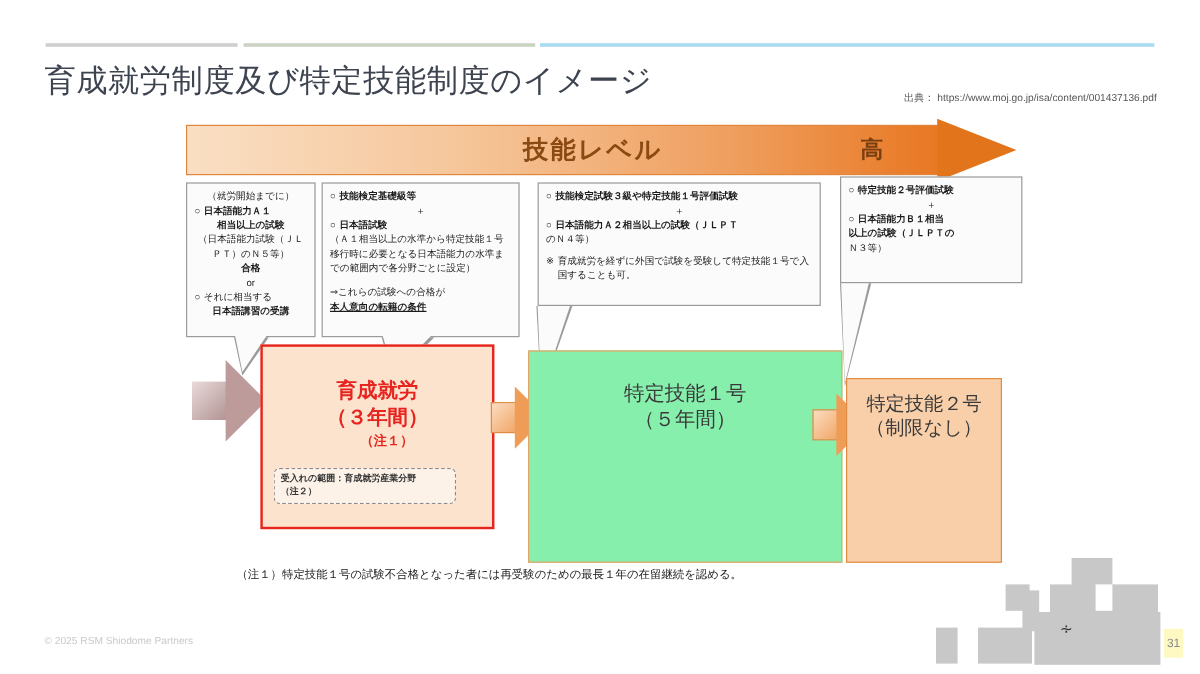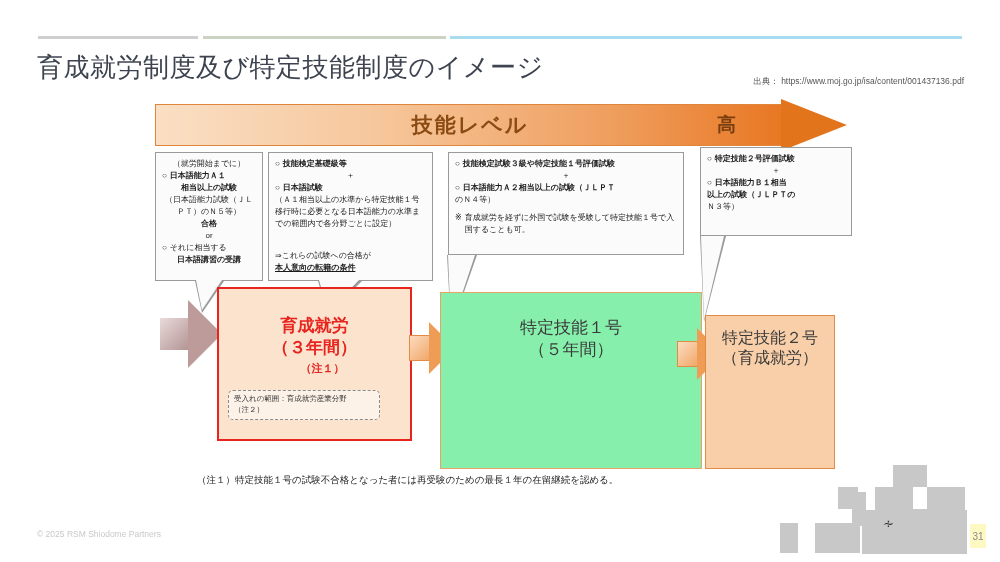--- a/index.html
+++ b/index.html
@@ -36,21 +36,21 @@
     border:1px solid #e0853c;box-sizing:border-box;
   }
   .banner-head{
     position:absolute;left:626px;top:-5px;width:0;height:0;
     border-top:26px solid transparent;border-bottom:26px solid transparent;
     border-left:66px solid #e2751c;
   }
   .banner-label{
     position:absolute;left:0;top:0;width:630px;height:42px;
     display:flex;align-items:center;justify-content:center;
-    font-size:21px;font-weight:bold;color:#8a4a12;letter-spacing:2px;
+    font-size:21px;font-weight:bold;color:#8a4a12;letter-spacing:2px;padding-left:24px;
   }
   .banner-high{
     position:absolute;left:562px;top:0;height:42px;
     display:flex;align-items:center;
     font-size:19px;font-weight:bold;color:#7a3f10;
   }
 
   
   .block{position:absolute;box-sizing:border-box;}
   .block-ikusei{
@@ -73,21 +73,21 @@
     top:26px;color:#e8241e;font-weight:bold;font-size:17px;
   }
   .block-ikusei .note-ref{display:block;font-size:11px;margin-top:2px;margin-left:16px;}
   .block-tk1 .block-title{top:24px;color:#3a3a3a;font-size:17px;}
   .block-tk2 .block-title{top:12px;color:#3a3a3a;font-size:16px;}
 
   .scope-box{
     position:absolute;left:9px;top:101px;width:152px;
     border:1px dashed #8a8a8a;border-radius:5px;background:#fdf2e8;
     padding:3px 5px;box-sizing:border-box;
-    font-size:7.5px;color:#333;line-height:1.45;
+    font-size:7.5px;color:#333;line-height:1.45;font-weight:bold;
   }
 
   
   .arrow-gray{
     position:absolute;left:160px;top:300px;width:62px;height:68px;
   }
   .arrow-gray .shaft{
     position:absolute;left:0;top:18px;width:32px;height:32px;
     background:linear-gradient(135deg,#e9dada,#b09090);
   }
@@ -207,21 +207,21 @@
     <div class="bullet-row">
       <span class="circ">○</span>
       <b>技能検定基礎級等</b>
     </div>
     <div class="ctr">＋</div>
     <div class="bullet-row">
       <span class="circ">○</span>
       <b>日本語試験</b>
     </div>
     <div>（Ａ１相当以上の水準から特定技能１号移行時に必要となる日本語能力の水準までの範囲内で各分野ごとに設定）</div>
-    <div style="margin-top:20px">⇒これらの試験への合格が</div>
+    <div style="margin-top:8px">⇒これらの試験への合格が</div>
     <div><b class="u">本人意向の転籍の条件</b></div>
   </div>
   <div class="tail tail2"></div>
   <div class="tail tail2b"></div>
 
   <div class="callout c3">
     <div class="bullet-row">
       <span class="circ">○</span>
       <b>技能検定試験３級や特定技能１号評価試験</b>
     </div>
@@ -285,21 +285,21 @@
   </div>
 
   <div class="arrow-or a2">
     <div class="shaft"></div>
     <div class="head"></div>
   </div>
 
   <div class="block block-tk2">
     <div class="block-title">
       <span>特定技能２号</span><br>
-      <span>（育成就労）</span>
+      <span>（制限なし）</span>
     </div>
   </div>
 
   <div class="notes">
     <div class="note">（注１）特定技能１号の試験不合格となった者には再受験のための最長１年の在留継続を認める。</div>
   </div>
 
   <div class="swatch" style="left:893px;top:465px;width:34px;height:30px;"></div>
   <div class="swatch" style="left:838px;top:487px;width:20px;height:22px;"></div>
   <div class="swatch" style="left:893px;top:495px;width:70px;height:14px;"></div>

